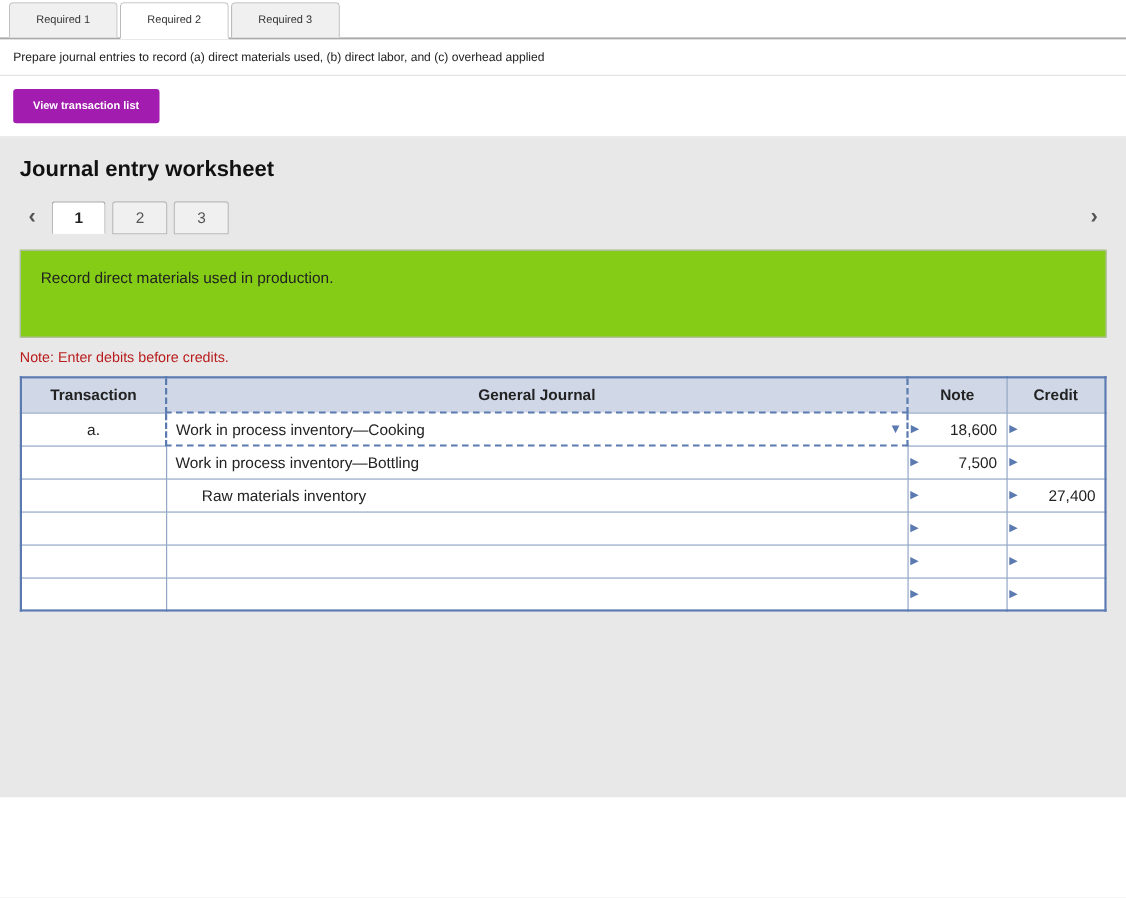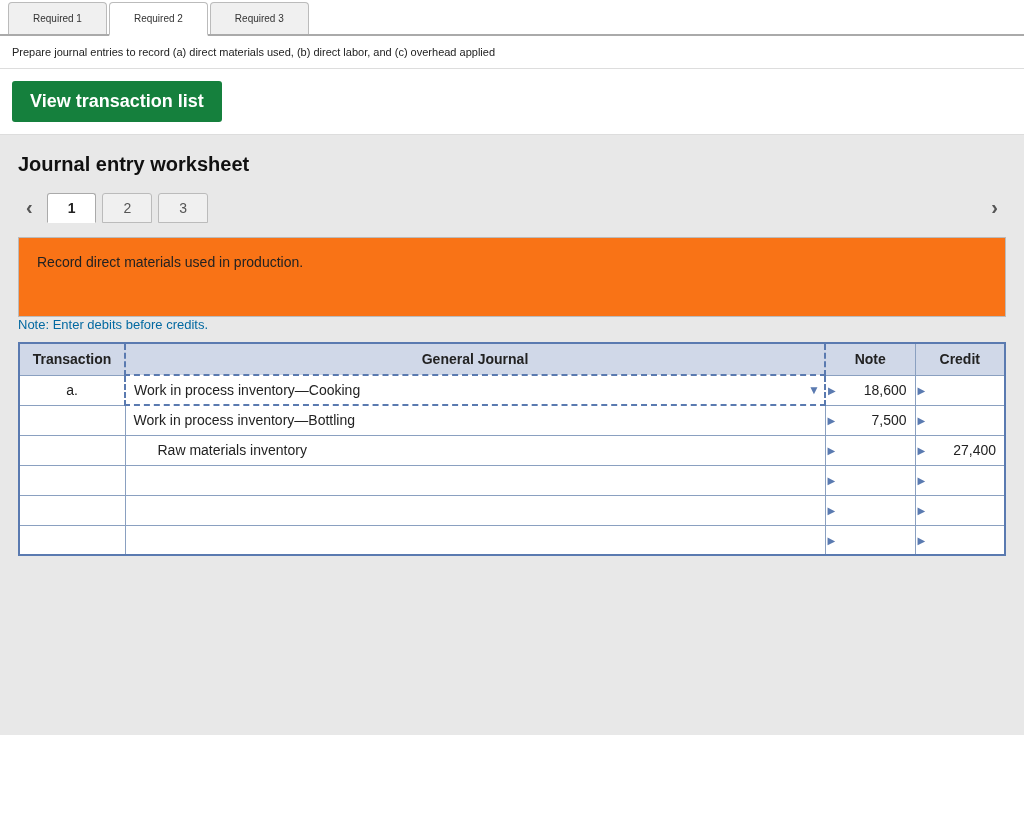--- a/index.html
+++ b/index.html
@@ -47,25 +47,25 @@
       color: #222;
     }
 
     
     .view-transaction-bar {
       padding: 12px 12px;
       background: #fff;
       border-bottom: 1px solid #ddd;
     }
     .view-transaction-btn {
-      background: #15803d;
+      background: #a21caf;
       color: #fff;
       border: none;
       padding: 10px 18px;
-      font-size: 18px;
+      font-size: 10px;
       font-weight: bold;
       cursor: pointer;
       border-radius: 3px;
     }
 
     
     .main-content {
       background: #e8e8e8;
       padding: 18px 18px 28px 18px;
       min-height: 600px;
@@ -113,31 +113,32 @@
       padding: 6px 20px;
       background: #f0f0f0;
       font-size: 14px;
       cursor: pointer;
       border-radius: 3px 3px 0 0;
       color: #555;
     }
 
     
     .description-box {
-      background: #f97316;
+      background: #84cc16;
       border: 1px solid #bbb;
       padding: 16px 18px 28px 18px;
+      margin-bottom: 10px;
       font-size: 14px;
       color: #222;
       min-height: 80px;
     }
 
     
     .note-text {
-      color: #0369a1;
+      color: #b91c1c;
       font-size: 13px;
       margin-bottom: 10px;
     }
 
     
     .journal-table {
       width: 100%;
       border-collapse: collapse;
       background: #fff;
       border: 2px solid #5a7ab0;
@@ -154,21 +155,21 @@
       text-align: center;
       border: 2px dashed #5a7ab0;
     }
     .journal-table td {
       border: 1px solid #8aa0c0;
       padding: 5px 8px;
       font-size: 14px;
       height: 30px;
     }
     .col-transaction {
-      width: 106px;
+      width: 132px;
       text-align: center;
     }
     .col-general {
       width: auto;
     }
     .col-debit {
       width: 90px;
       text-align: right;
     }
     .col-credit {

